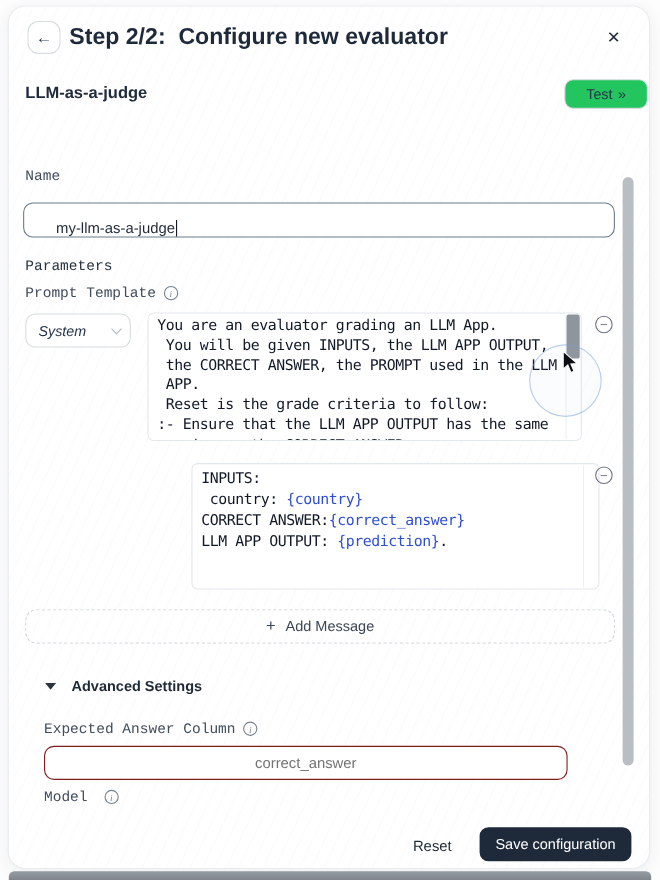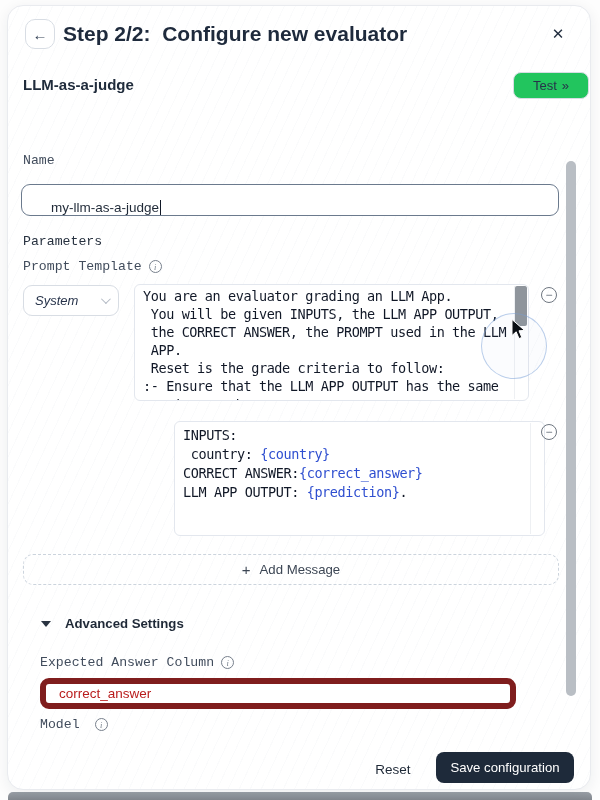--- a/index.html
+++ b/index.html
@@ -80,23 +80,23 @@
     border-radius:10px; display:flex; align-items:center; justify-content:center; gap:9px;
     font-size:13.2px; color:#3c4654; background:transparent; cursor:pointer; }
   .add-msg .plus { font-size:15px; font-weight:400; color:#3c4654; }
 
   .adv-toggle { left:33px; top:610px; display:flex; align-items:center; gap:14px; cursor:pointer; }
   .caret-down { width:0; height:0; border-left:5px solid transparent;
     border-right:5px solid transparent; border-top:6px solid #2a3442; }
   .adv-label { font-size:13.2px; font-weight:600; color:#1f2937; }
 
   .lbl-expected { left:32px; top:649px; display:flex; align-items:center; gap:7px; }
-  .expected-input { left:32px; top:672px; width:476px; height:31px; border:6px solid #7f1d1d;
+  .expected-input { left:32px; top:672px; width:476px; height:31px; border:1px solid #7f1d1d;
     border-radius:9px; background:#fff; display:flex; align-items:center; padding:0 13px;
-    font-size:13.5px; color:#b91c1c; }
+    font-size:13.5px; color:#737373;justify-content:center; }
   .lbl-model { left:32px; top:711px; display:flex; align-items:center; gap:15px; }
 
   .reset-btn { left:356px; top:749px; width:58px; height:28px; display:flex; align-items:center;
     justify-content:center; font-size:13.5px; font-weight:500; color:#1f2937; background:transparent;
     border:none; cursor:pointer; }
   .save-btn { left:428px; top:746px; width:138px; height:31px; background:#1e2a3a; color:#ffffff;
     border:none; border-radius:8px; display:flex; align-items:center; justify-content:center;
     font-size:13.2px; font-weight:500; cursor:pointer; }
 
   .modal-scroll-thumb { left:558px; top:155px; width:10px; height:535px; background:#b9bec4;

